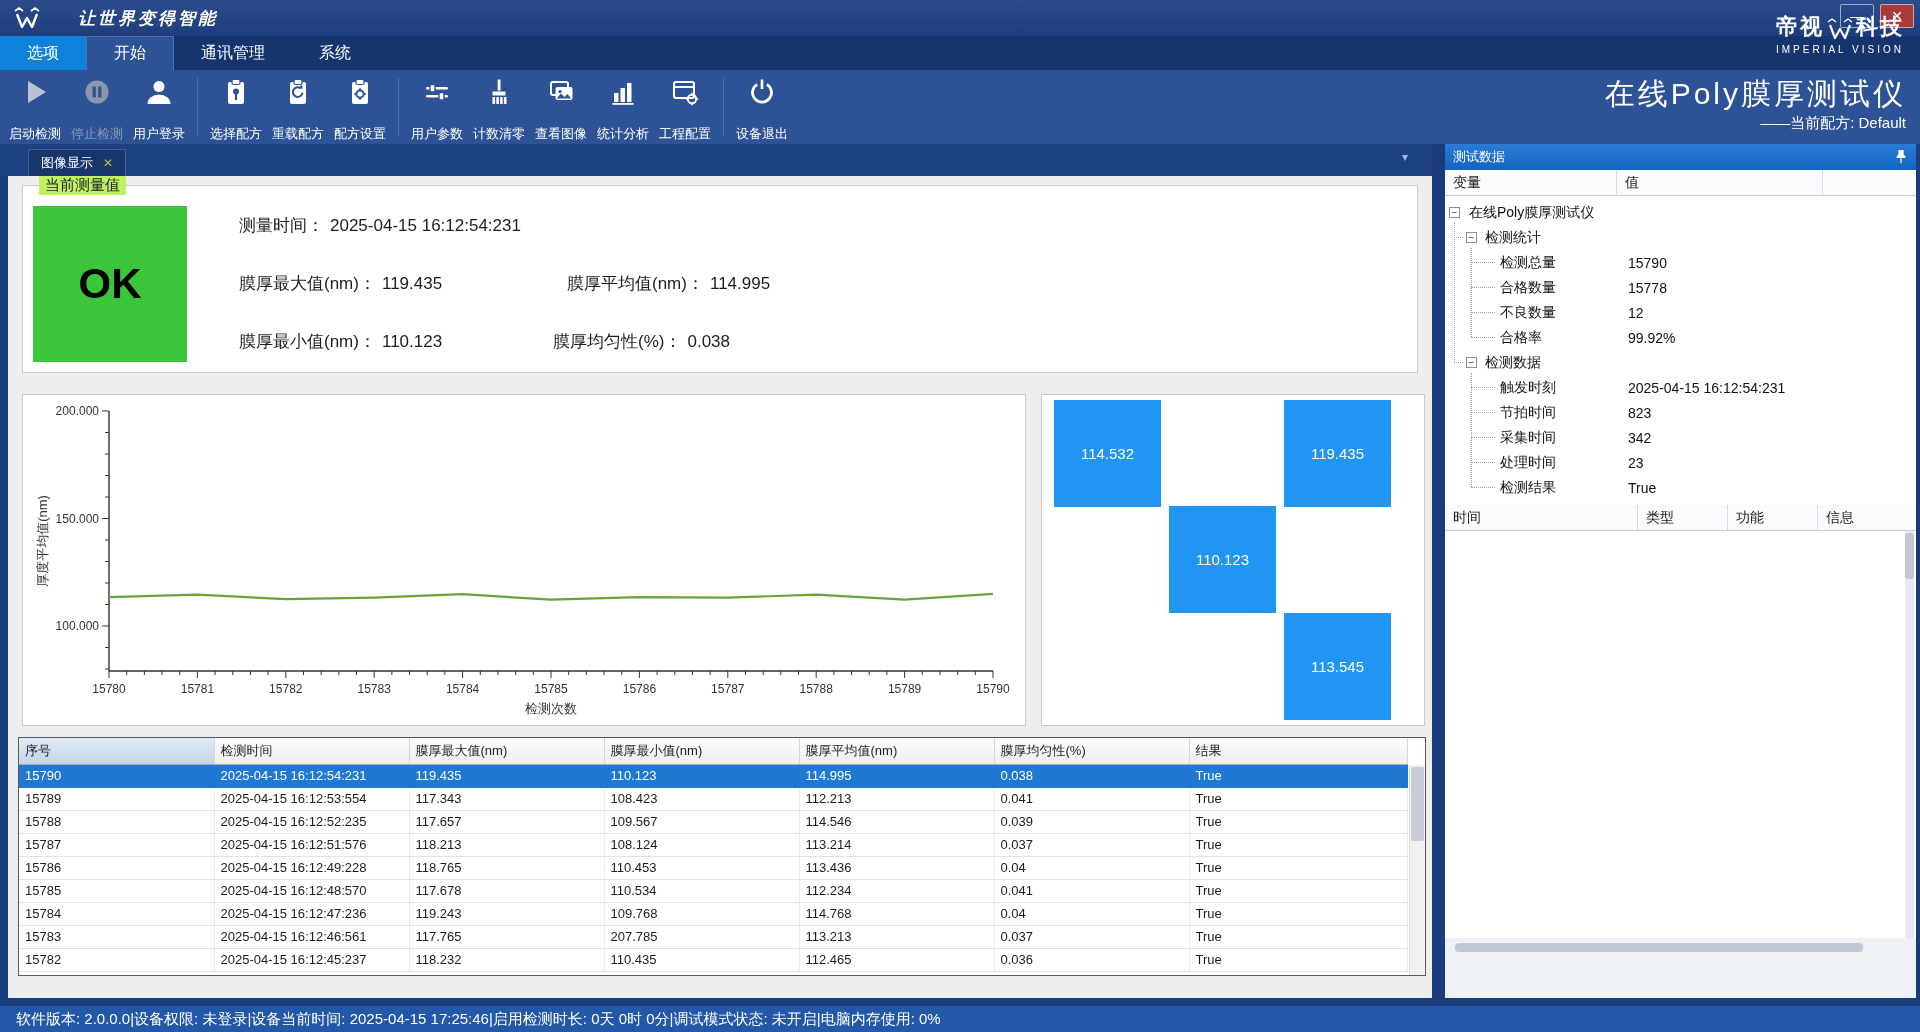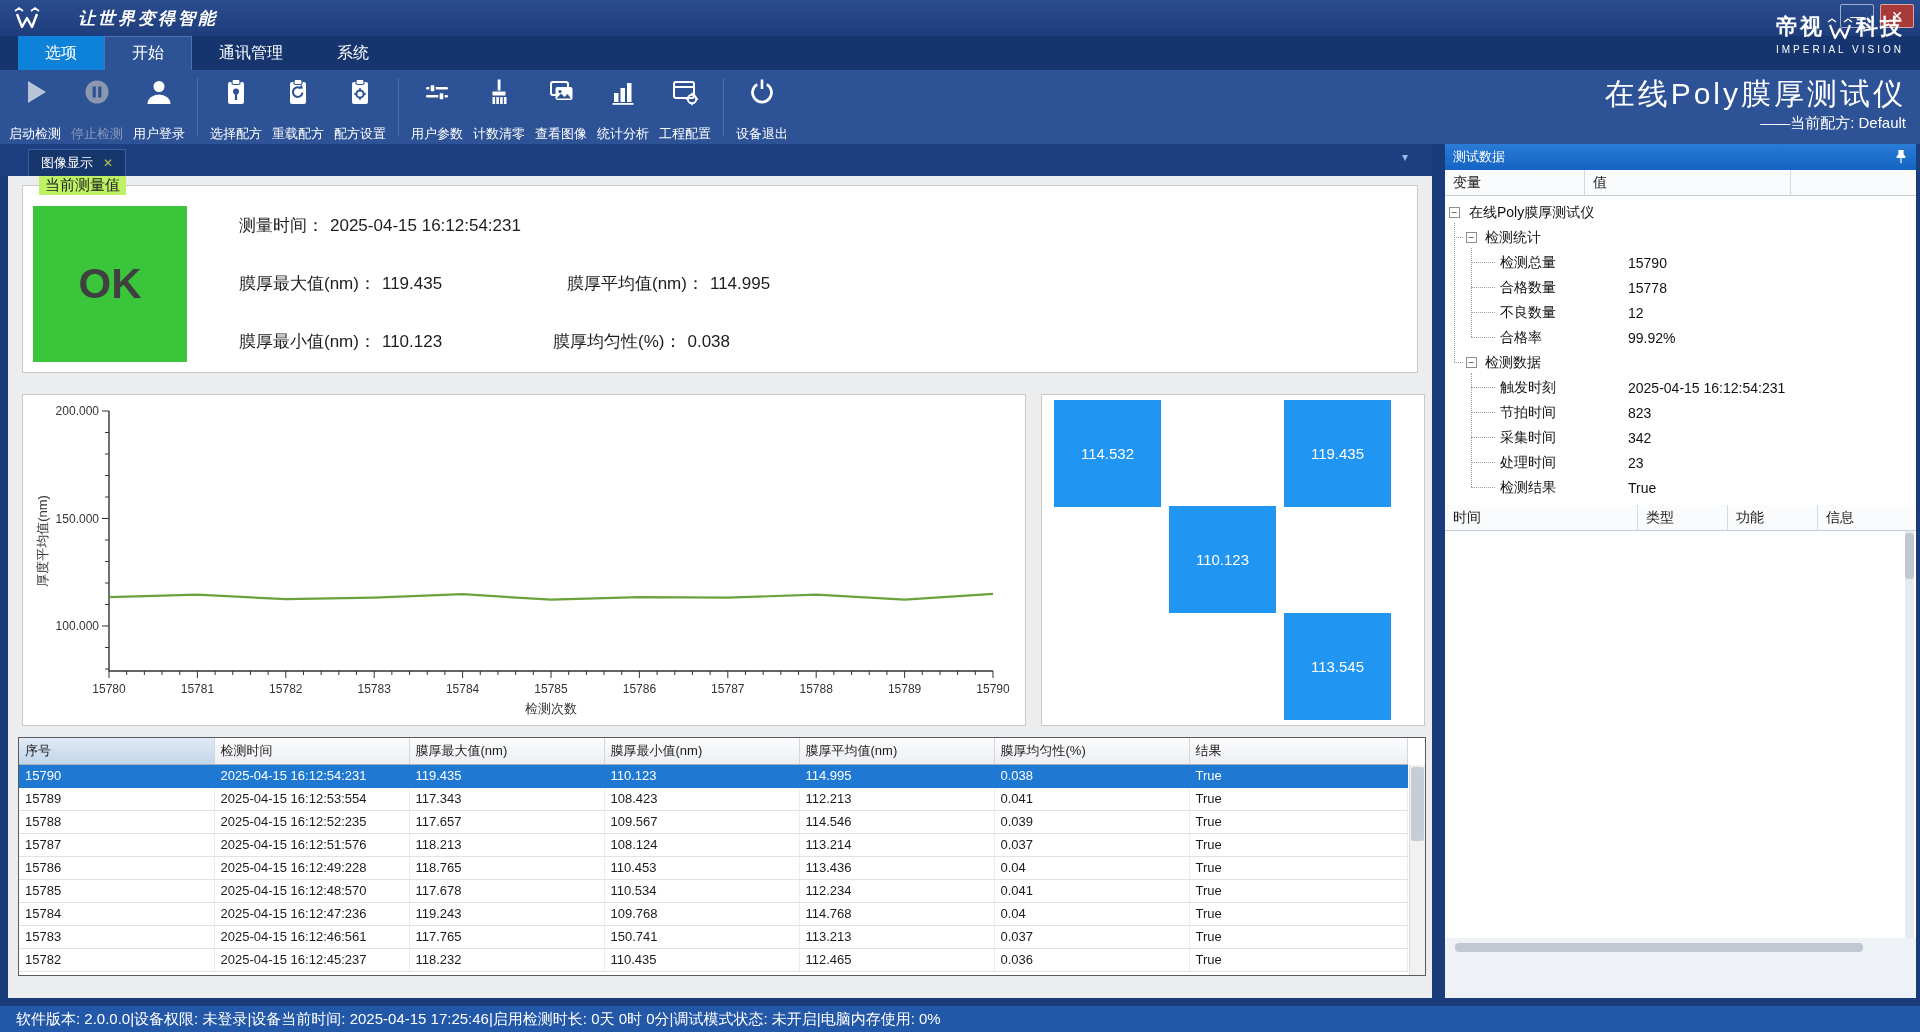--- a/index.html
+++ b/index.html
@@ -11,21 +11,21 @@
     background:linear-gradient(#2b4c8e,#1e3d7c); display:flex; align-items:center; padding-left:14px;gap:28px; }
   .logo-mark { width:26px; height:24px; margin-right:10px; }
   .slogan { font-size:17px; font-weight:bold; font-style:italic; letter-spacing:3px; }
   .win-btns { position:absolute; right:6px; top:4px; display:flex; gap:6px; }
   .win-btn { width:34px; height:24px; border:1px solid rgba(255,255,255,.55); border-radius:2px;
     display:flex; align-items:center; justify-content:center; font-size:14px; cursor:default; }
   .win-btn.close { background:#a83a3a; }
 
   
   .menubar { position:absolute; left:0; top:36px; width:1920px; height:34px; background:#16356e;
-    display:flex; align-items:stretch; padding-left:18px; }
+    display:flex; align-items:stretch; }
   .menu-tab { padding:0 27px; display:flex; align-items:center; font-size:16px; color:#fff; }
   .menu-tab.highlight { background:#0e82d8; }
   .menu-tab.current { background:#2d5296; border:1px solid #5072b2; border-bottom:none; }
 
   
   .ribbon { position:absolute; left:0; top:70px; width:1920px; height:74px; background:#2d5296;
     display:flex; align-items:stretch; padding-left:4px; }
   .tool { width:62px; display:flex; flex-direction:column; align-items:center; padding-top:5px; cursor:default; }
   .tool .ic { width:34px; height:34px; display:flex; align-items:center; justify-content:center; }
   .tool .lbl { font-size:13px; margin-top:16px; white-space:nowrap; }
@@ -47,21 +47,21 @@
   .doc-tab .x { color:#b7c24a; font-size:12px; }
   .tab-overflow { position:absolute; left:1402px; top:6px; color:#9db8e8; font-size:12px; }
 
   
   .content-left { position:absolute; left:8px; top:176px; width:1424px; height:822px; background:#ebedef; }
   .panel { position:absolute; background:#fff; border:1px solid #c9c9c9; }
   .grouplabel { position:absolute; top:-10px; left:16px; background:#bef264; padding:0 6px; font-size:15px; color:#222; }
 
   .measure-panel { left:14px; top:9px; width:1396px; height:188px; }
   .ok-box { position:absolute; left:10px; top:20px; width:154px; height:156px; background:#3bc53b;
-    display:flex; align-items:center; justify-content:center; font-size:42px; font-weight:bold; color:#404040; }
+    display:flex; align-items:center; justify-content:center; font-size:42px; font-weight:bold; color:#000000; }
   .mrow { position:absolute; font-size:17px; color:#1d1d1d; white-space:nowrap; }
   .mrow .v { margin-left:6px; }
 
   .chart-panel { left:14px; top:218px; width:1004px; height:332px; }
   .squares-panel { left:1033px; top:218px; width:384px; height:332px; }
   .sq { position:absolute; width:107px; height:107px; background:#2095f2; color:#fff;
     display:flex; align-items:center; justify-content:center; font-size:15px; }
 
   
   .table-wrap { position:absolute; left:10px; top:561px; width:1408px; height:239px; background:#fff; border:1px solid #5a5a5a; }
@@ -497,21 +497,21 @@
             <td>119.243</td>
             <td>109.768</td>
             <td>114.768</td>
             <td>0.04</td>
             <td>True</td>
           </tr>
           <tr class="">
             <td>15783</td>
             <td>2025-04-15 16:12:46:561</td>
             <td>117.765</td>
-            <td>150.741</td>
+            <td>207.785</td>
             <td>113.213</td>
             <td>0.037</td>
             <td>True</td>
           </tr>
           <tr class="">
             <td>15782</td>
             <td>2025-04-15 16:12:45:237</td>
             <td>118.232</td>
             <td>110.435</td>
             <td>112.465</td>
@@ -530,21 +530,21 @@
 <div class="right-col">
 
   <div class="ptitle">
     <span>测试数据</span>
     <svg class="pin" viewBox="0 0 16 18">
       <path d="M5 1 h6 v5 l2 2 v2 H3 v-2 l2 -2 Z" fill="#fff"></path>
         <rect x="7.3" y="10" width="1.4" height="6" fill="#fff"></rect>
     </svg>
   </div>
   <div class="ghead">
-    <div class="gc" style="width:140px;">变量</div>
+    <div class="gc" style="width:172px;">变量</div>
     <div class="gc" style="width:206px;">值</div>
     <div class="gc" style="flex:1; border-right:none;"></div>
   </div>
   <div class="treebody" id="tree">
     <div class="gv gv1"></div>
     <div class="gv gv2"></div>
     <div class="gv gv3"></div>
   <div class="trow">
         <span class="twisty" style="left:4px">−</span>
         <span class="tl" style="left:24px">在线Poly膜厚测试仪</span>

